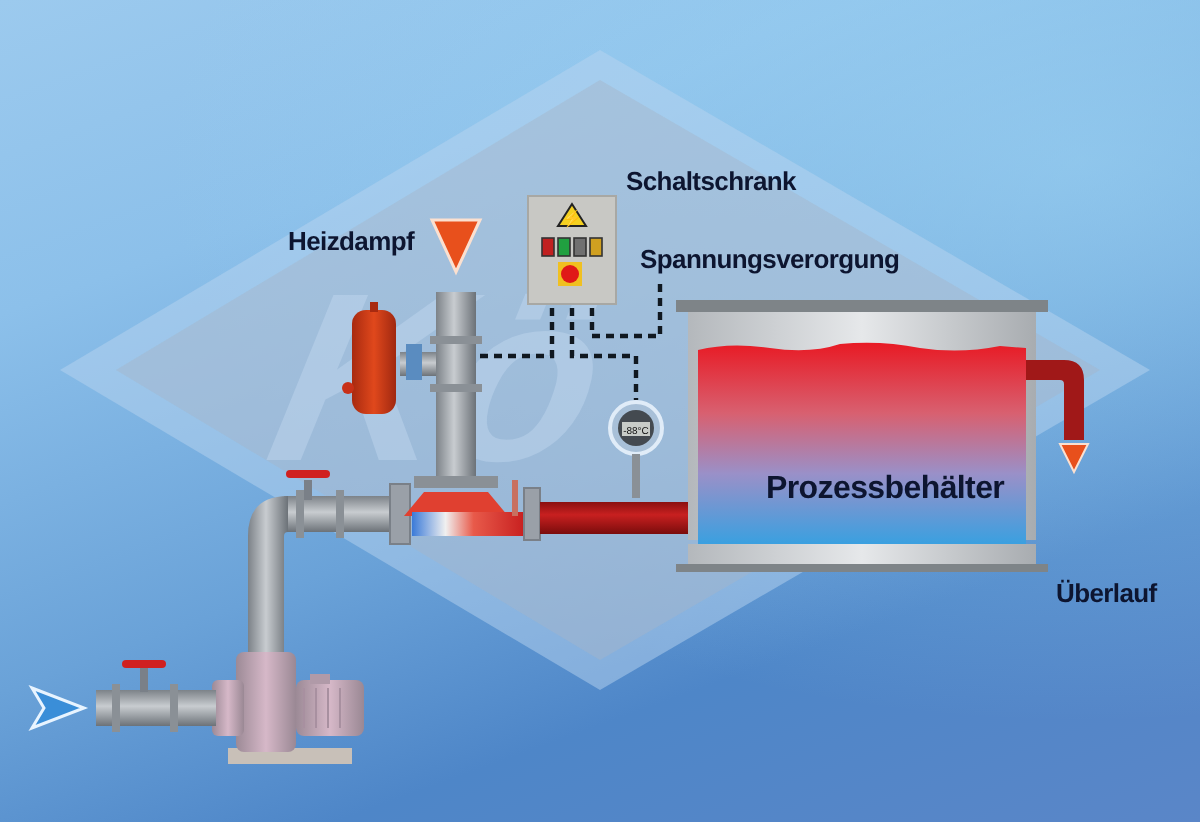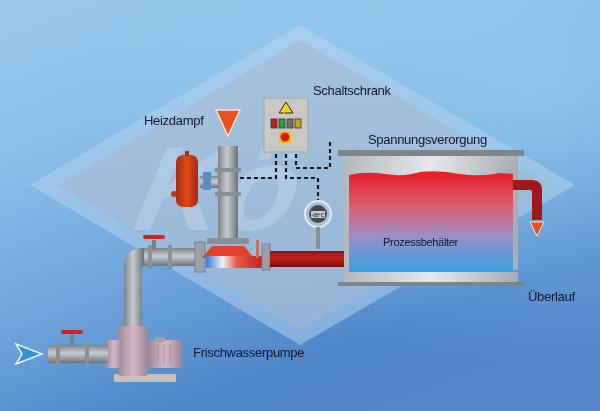--- a/index.html
+++ b/index.html
@@ -8,26 +8,26 @@
     position:relative; width:600px; height:411px; overflow:hidden;
     background: linear-gradient(160deg, #9ccaee 0%, #8cc0ea 25%, #6aa2d8 55%, #4e86c8 75%, #5a86c8 100%);
   }
   .stage::after {
     content:""; position:absolute; inset:0;
     background: radial-gradient(ellipse at 90% 20%, rgba(160,215,245,0.6), rgba(160,215,245,0) 60%);
     pointer-events:none;
   }
   svg.diagram { position:absolute; left:0; top:0; z-index:1; }
   .label {
-    position:absolute; z-index:2; color:#0d1530; font-weight:normal;
+    position:absolute; z-index:2; color:#0d1530; font-weight:bold;
     font-size:13px; letter-spacing:-0.3px; white-space:nowrap;
     font-family:"Liberation Sans", sans-serif;
     text-align:center;
   }
-  .label.tank { font-size:11px; }
+  .label.tank { font-size:16px; }
 </style>
 </head>
 <body>
 
 <div class="stage">
 <svg class="diagram" width="600" height="411" viewBox="0 0 600 411" xmlns="http://www.w3.org/2000/svg">
   <defs>
     <linearGradient id="tankFill" x1="0" y1="0" x2="0" y2="1">
       <stop offset="0" stop-color="#e81a24"></stop>
       <stop offset="0.35" stop-color="#d86070"></stop>
@@ -179,17 +179,16 @@
     <rect x="85" y="342" width="4" height="24" fill="#8a9096"></rect>
     <rect x="70" y="334" width="4" height="12" fill="#7a8088"></rect>
     <rect x="61" y="330" width="22" height="4" rx="2" fill="#d02020"></rect>
   </g>
 
   <polygon points="16,344 42,354 16,364 22,354" fill="#3a8ed8" stroke="#e8f4ff" stroke-width="1.5"></polygon>
 </svg>
 
 <div class="label" style="left:144px;top:113px;">Heizdampf</div>
 <div class="label" style="left:313px;top:83px;">Schaltschrank</div>
-<div class="label" style="left:320px;top:132px;margin-left:48px;">Spannungsverorgung</div>
+<div class="label" style="left:320px;top:122px;">Spannungsverorgung</div>
 <div class="label tank" style="left:383px;top:236px;">Prozessbehälter</div>
 <div class="label" style="left:528px;top:241px;margin-top:48px;">Überlauf</div>
-<div class="label" style="left:193px;top:345px;">Frischwasserpumpe</div>
 </div>
 
 </body></html>

